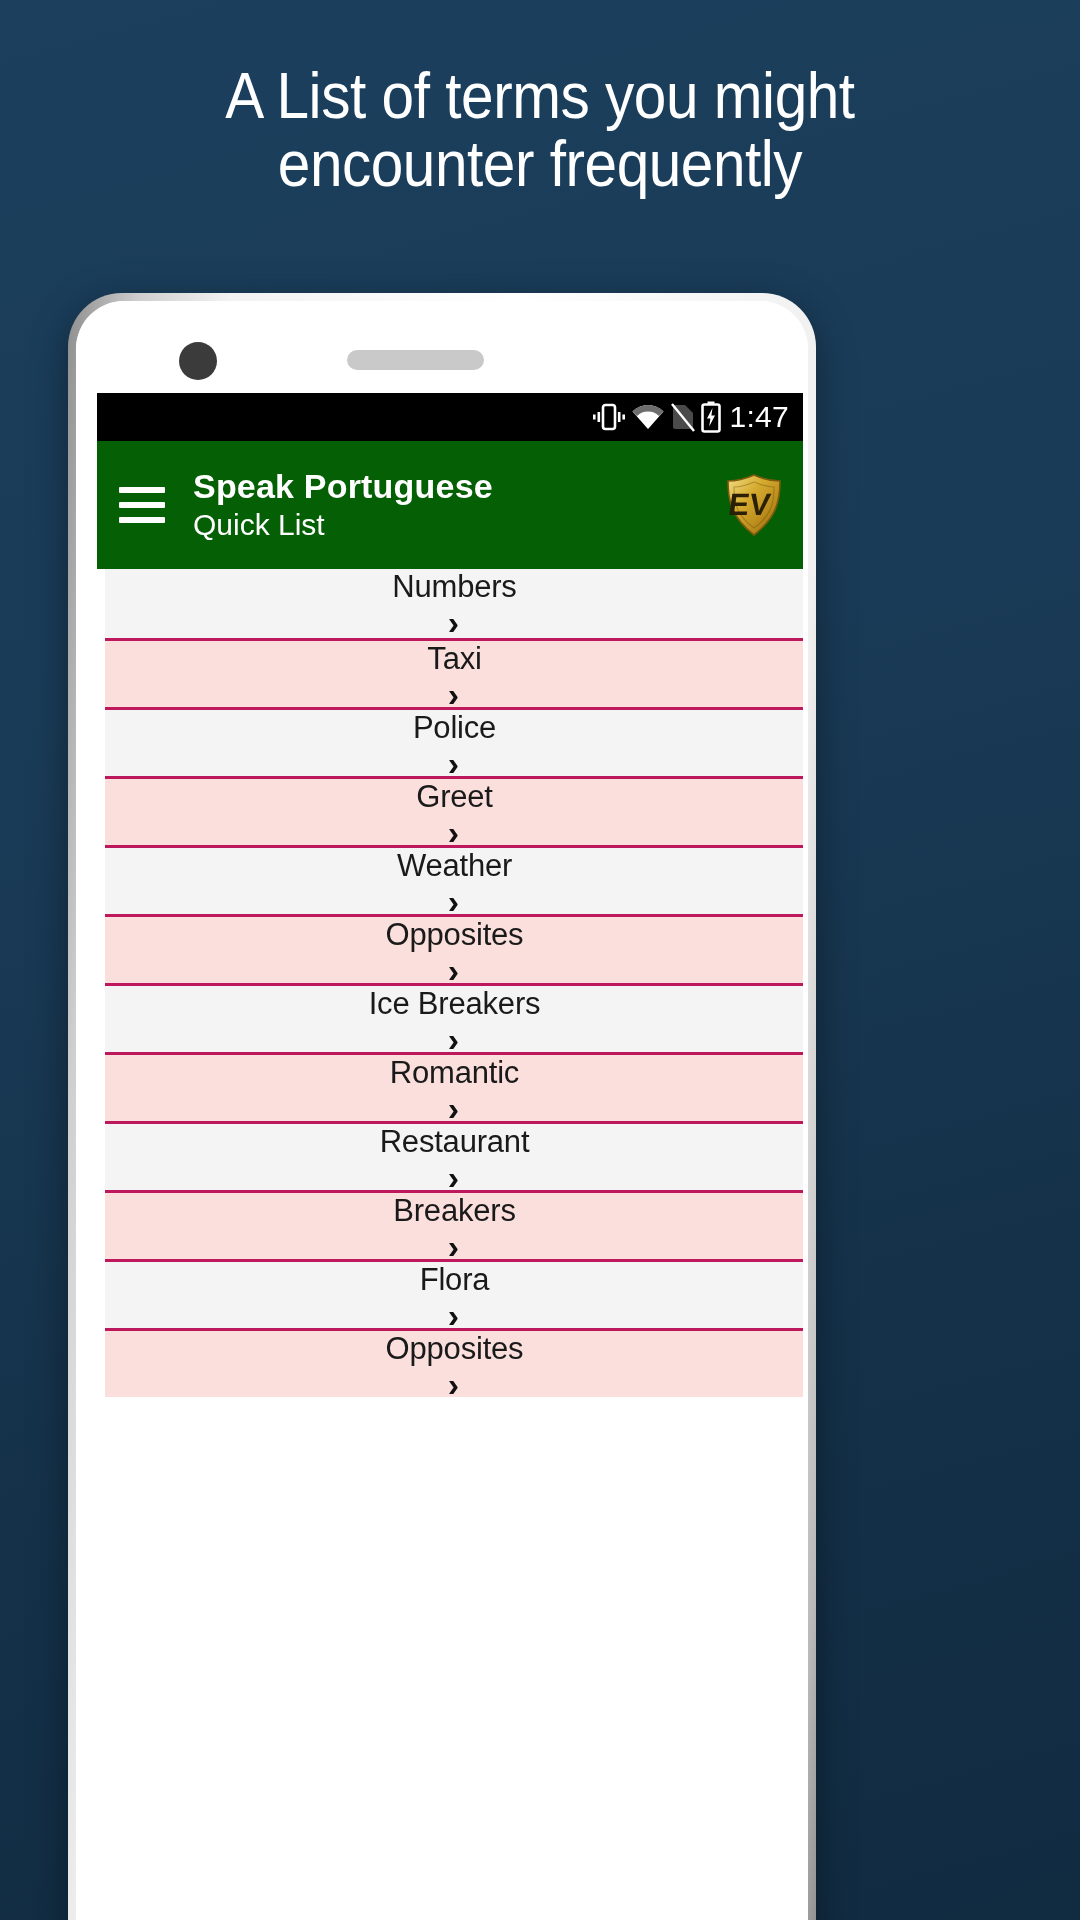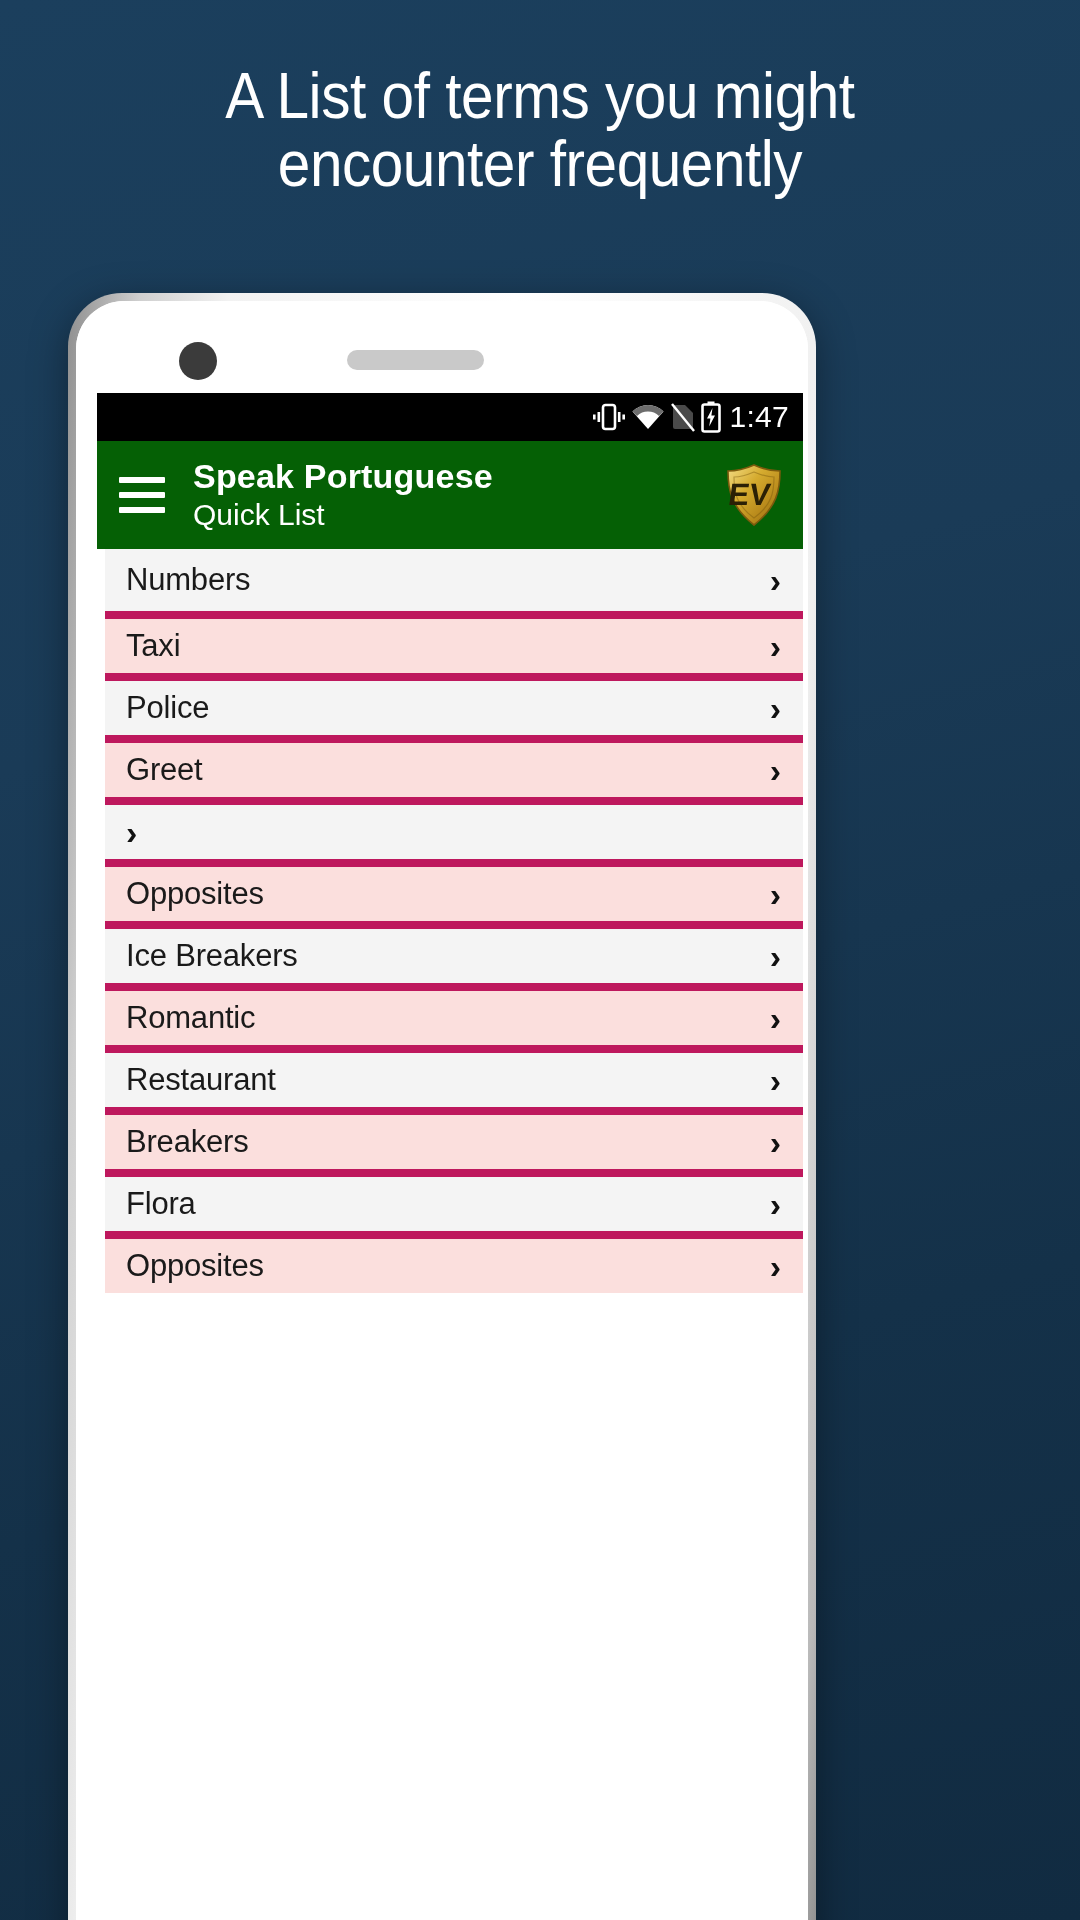--- a/index.html
+++ b/index.html
@@ -113,21 +113,21 @@
   .clock {
     color: #ffffff;
     font-size: 30px;
     font-family: "Liberation Sans", sans-serif;
     letter-spacing: 0.3px;
     margin-left: 3px;
   }
 
   
   .appbar {
-    height: 108px;
+    height: 128px;
     background: #056005;
     display: flex;
     align-items: center;
     padding: 0 18px 0 22px;
     box-sizing: border-box;
   }
   .hamburger {
     width: 46px;
     height: 36px;
     display: flex;
@@ -168,30 +168,31 @@
 
   
   .list-wrap {
     background: #ffffff;
     padding-left: 8px;
     height: calc(1600px - 48px - 108px);
     box-sizing: border-box;
   }
   .list-row {
     position: relative;
-    height: 62px;
+    height: 69px;
     display: flex;
     align-items: center;
     padding: 0 20px 0 21px;
     box-sizing: border-box;
     cursor: pointer;
+    flex-direction: column;
   }
   .list-row.odd  { background: #f4f4f4; }
   .list-row.even { background: #fbdfdd; }
-  .list-row + .list-row { border-top: 8px solid #be185d; }
+  .list-row + .list-row { border-top: 3px solid #be185d; }
   .row-label {
     flex: 1 1 auto;
     font-size: 31px;
     color: #1a1a1a;
     font-family: "Liberation Sans", sans-serif;
     letter-spacing: -0.2px;
   }
   .chevron {
     flex: 0 0 auto;
     font-size: 34px;
@@ -289,20 +290,21 @@
             </div>
           <div class="list-row odd">
               <span class="row-label">Police</span>
               <span class="chevron">›</span>
             </div>
           <div class="list-row even">
               <span class="row-label">Greet</span>
               <span class="chevron">›</span>
             </div>
           <div class="list-row odd">
+              <span class="row-label">Weather</span>
               <span class="chevron">›</span>
             </div>
           <div class="list-row even">
               <span class="row-label">Opposites</span>
               <span class="chevron">›</span>
             </div>
           <div class="list-row odd">
               <span class="row-label">Ice Breakers</span>
               <span class="chevron">›</span>
             </div>

